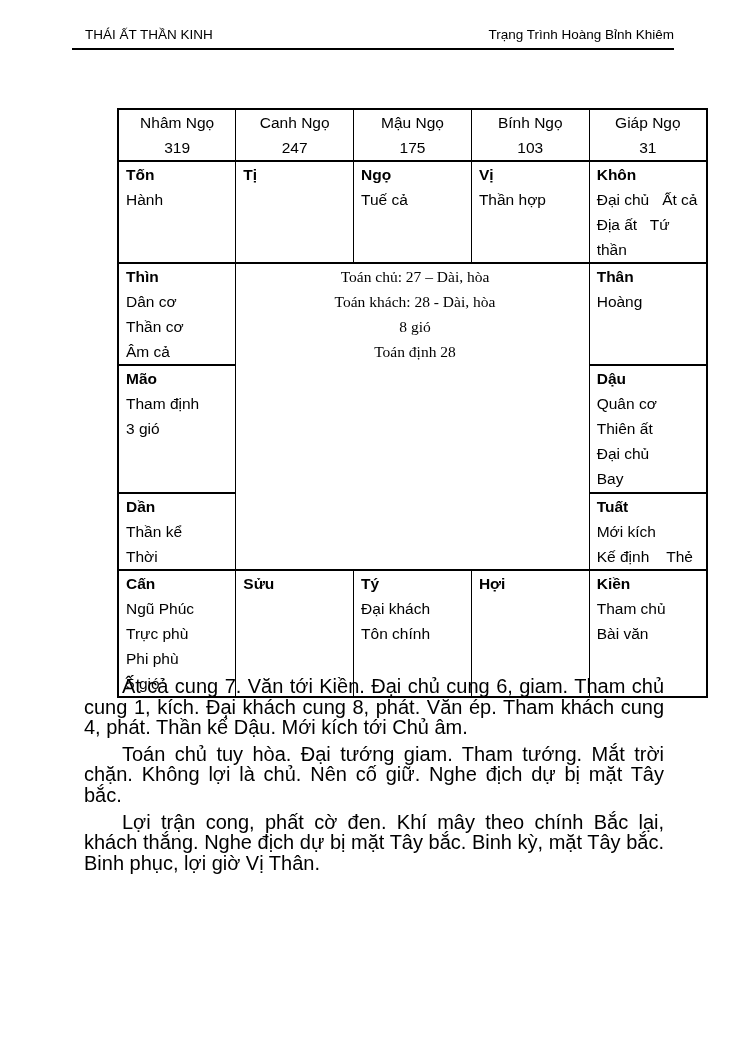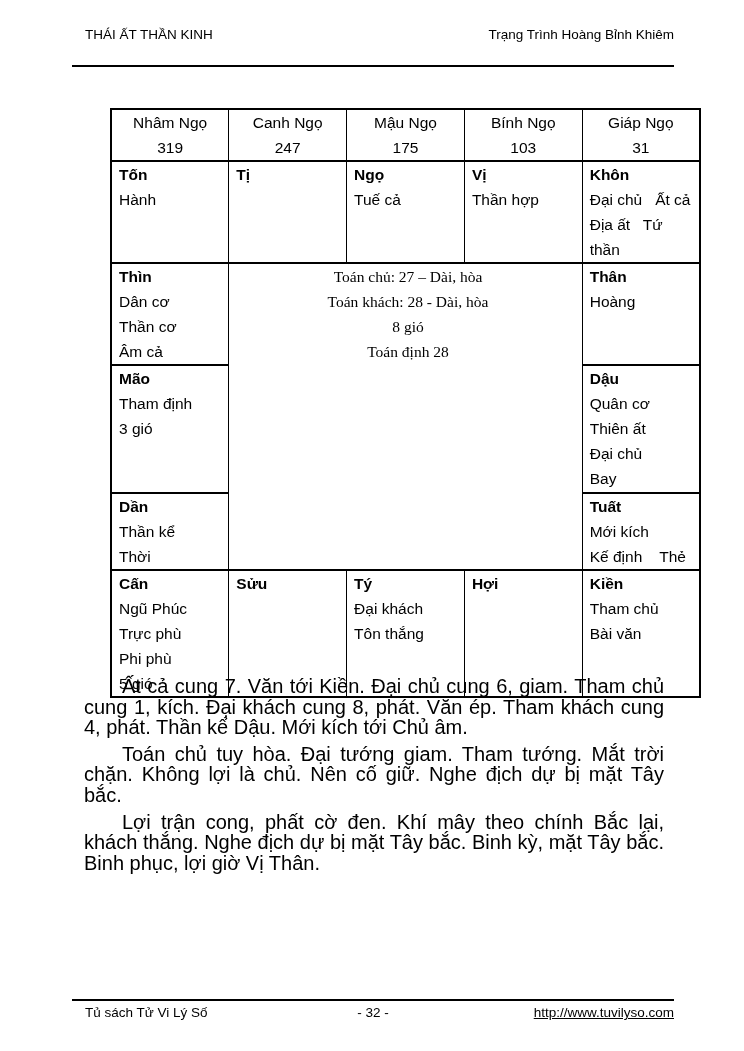--- a/index.html
+++ b/index.html
@@ -17,29 +17,29 @@
   .running-header {
     position: absolute;
     left: 72px;
     top: 27px;
     width: 602px;
     display: flex;
     justify-content: space-between;
     align-items: flex-end;
     font-size: 13.5px;
     line-height: 16px;
-    padding-bottom: 22px;
+    padding-bottom: 5px;
     border-bottom: 2px solid #000;
   }
   .running-header .hleft { padding-left: 13px; }
 
   
   table.chart {
     position: absolute;
-    left: 110px;
+    left: 117px;
     top: 108px;
     width: 591px;
     border-collapse: collapse;
     table-layout: fixed;
     border: 2px solid #000;
     font-size: 15.5px;
   }
   table.chart td {
     border: 1px solid #000;
     border-top-width: 2px;
@@ -221,39 +221,34 @@
         <div class="ln">Trực phù</div>
         <div class="ln">Phi phù</div>
         <div class="ln">5 gió</div>
       </td>
       <td>
         <div class="ttl">Sửu</div>
       </td>
       <td>
         <div class="ttl">Tý</div>
         <div class="ln">Đại khách</div>
-        <div class="ln">Tôn thắng</div>
+        <div class="ln">Tôn chính</div>
       </td>
       <td>
         <div class="ttl">Hợi</div>
       </td>
       <td>
         <div class="ttl">Kiền</div>
         <div class="ln">Tham chủ</div>
         <div class="ln">Bài văn</div>
       </td>
     </tr>
   </tbody>
     </table>
 
   <div class="bodytext">
     <p>Ất cả cung 7. Văn tới Kiền. Đại chủ cung 6, giam. Tham chủ cung 1, kích. Đại khách cung 8, phát. Văn ép. Tham khách cung 4, phát. Thần kể Dậu. Mới kích tới Chủ âm.</p>
     <p>Toán chủ tuy hòa. Đại tướng giam. Tham tướng. Mắt trời chặn. Không lợi là chủ. Nên cố giữ. Nghe địch dự bị mặt Tây bắc.</p>
     <p>Lợi trận cong, phất cờ đen. Khí mây theo chính Bắc lại, khách thắng. Nghe địch dự bị mặt Tây bắc. Binh kỳ, mặt Tây bắc. Binh phục, lợi giờ Vị Thân.</p>
   </div>
 
-  <div class="running-footer">
-    <span class="fleft">Tủ sách Tử Vi Lý Số</span>
-    <span class="fcenter">- 32 -</span>
-    <a class="fright">http://www.tuvilyso.com</a>
-  </div>
 
 </div>
 
 </body></html>

